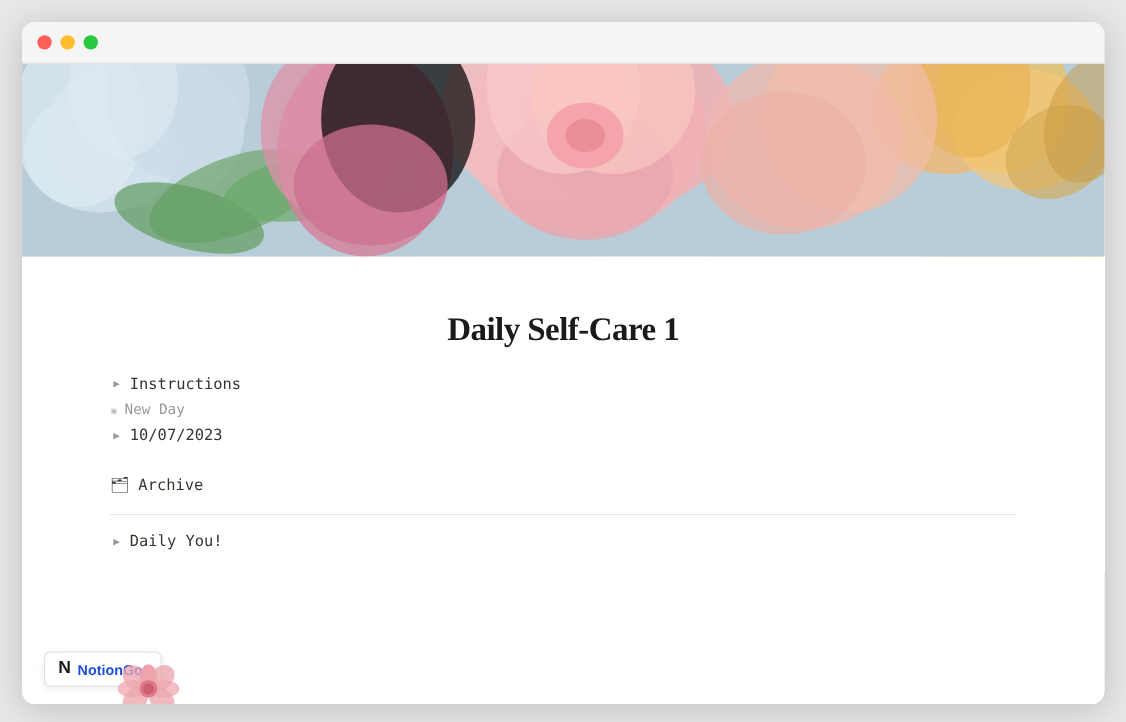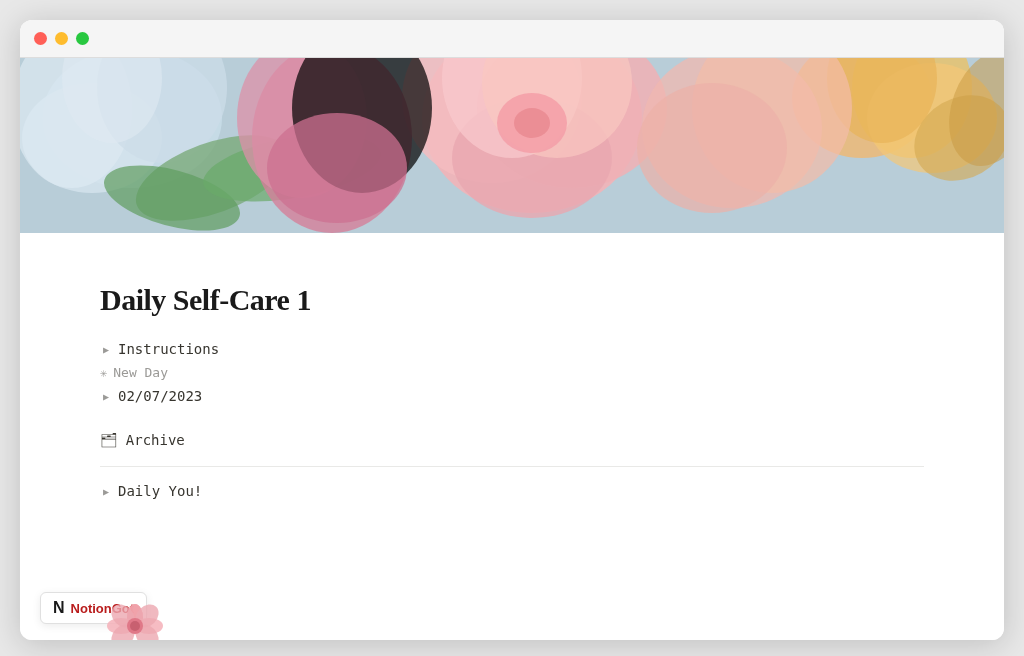--- a/index.html
+++ b/index.html
@@ -17,20 +17,21 @@
     .browser-window {
       width: 1000px;
       min-height: 620px;
       background: #fff;
       border-radius: 12px;
       box-shadow: 0 4px 32px rgba(0,0,0,0.18);
       overflow: hidden;
       position: relative;
       display: flex;
       flex-direction: column;
+      text-align: center;
     }
 
     .title-bar {
       background: #f5f5f5;
       height: 38px;
       display: flex;
       align-items: center;
       padding: 0 14px;
       gap: 8px;
       border-bottom: 1px solid #ddd;
@@ -177,21 +178,21 @@
     .notion-n {
       font-weight: 900;
       font-size: 16px;
       color: #1a1a1a;
       font-family: Arial, sans-serif;
     }
 
     .notion-brand-text {
       font-size: 13px;
       font-weight: 600;
-      color: #b91c1c;
+      color: #1d4ed8;
     }
   </style>
 </head>
 <body>
 
 <div class="browser-window">
 
   <div class="title-bar">
     <div class="dot dot-red"></div>
     <div class="dot dot-yellow"></div>
@@ -278,21 +279,21 @@
 
       
       <div class="new-day-row">
         <span class="sun-icon">✳</span>
         <span>New Day</span>
       </div>
 
       
       <div class="toggle-row">
         <span class="toggle-arrow">▶</span>
-        <span>02/07/2023</span>
+        <span>10/07/2023</span>
       </div>
 
       <br>
 
       
       <div class="archive-row">
         <span class="folder-icon">🗂</span>
         <span>Archive</span>
       </div>
 

